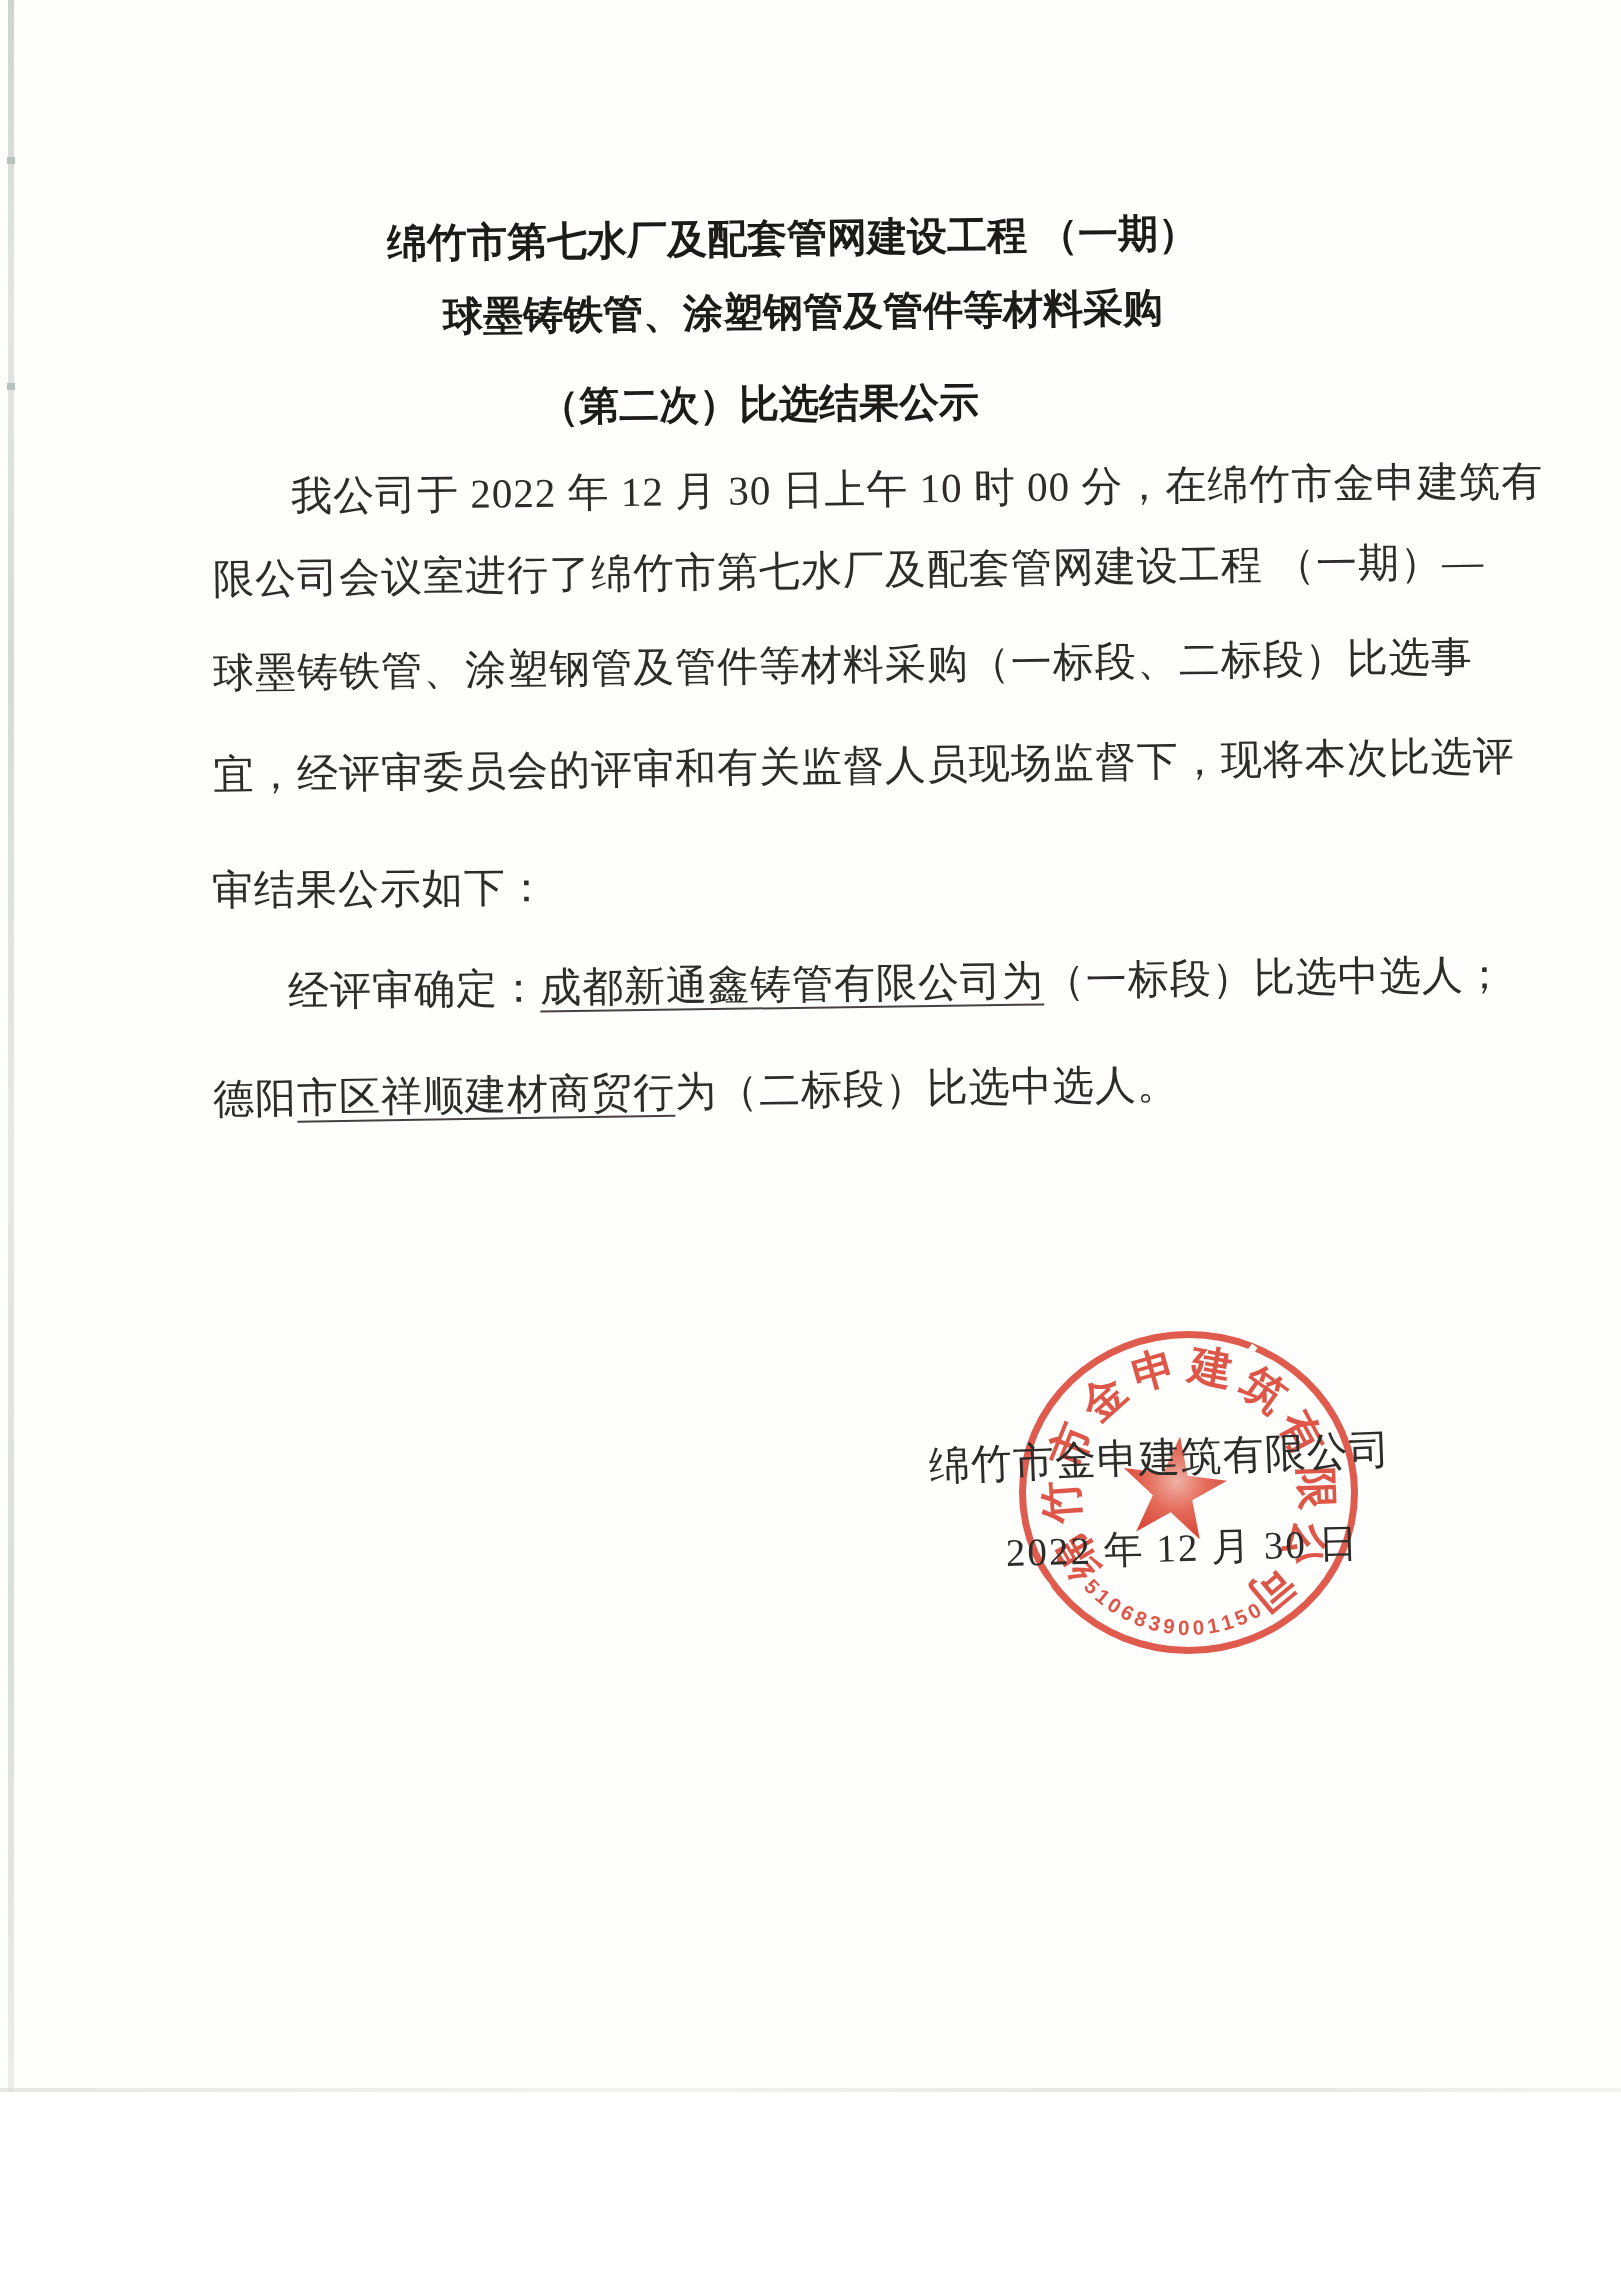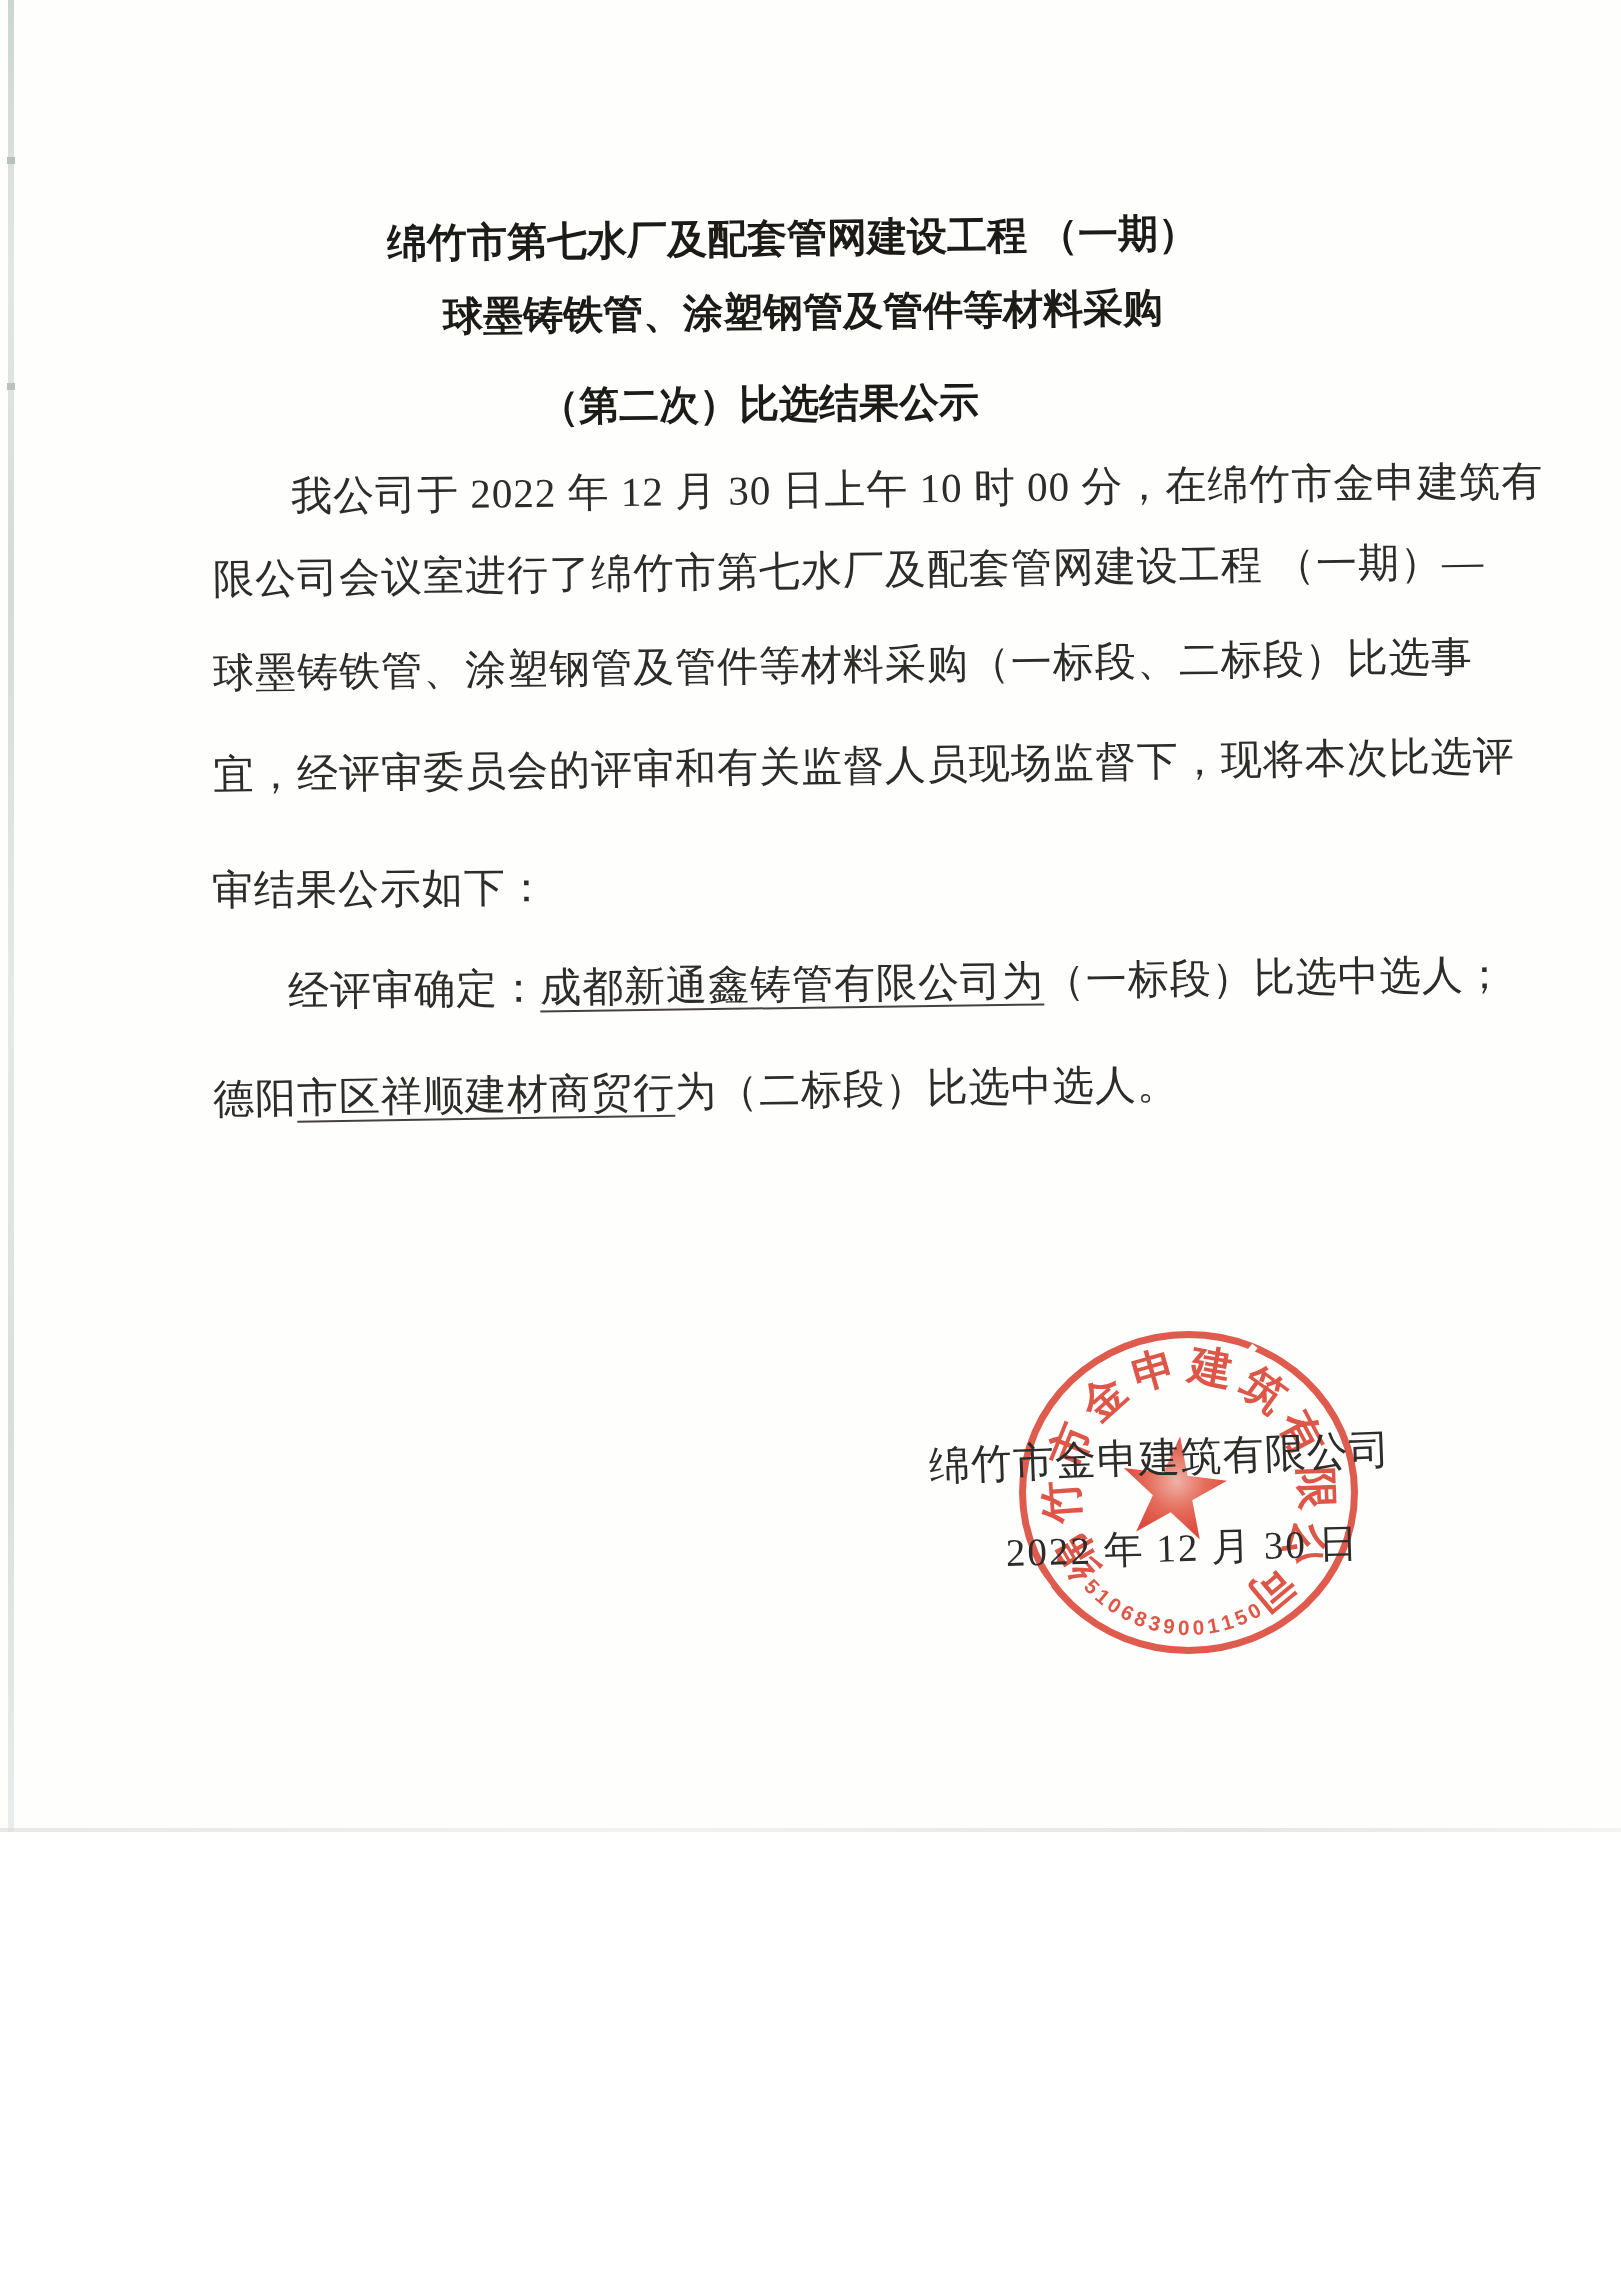--- a/index.html
+++ b/index.html
@@ -1,18 +1,18 @@
 <!DOCTYPE html>
 <html><head>
 <meta charset="utf-8">
 <style>
   html,body{margin:0;padding:0;background:#ffffff;}
   .page{
     position:relative;
-    width:1621px;height:1832px;
+    width:1621px;height:2092px;
     background:#fefefdff;
     overflow:hidden;
     font-family:"Liberation Serif","DejaVu Serif",serif;
     color:#2e2c29;
   }
   
   .scan-strip{
     position:absolute;left:7.8px;top:0;width:5.9px;height:100%;
     background:linear-gradient(180deg,#cdd5d1 0%,#e2e7e4 15%,#d4dbd7 32%,#e6eae7 55%,#d8deda 78%,#e9edeb 100%);
   }

